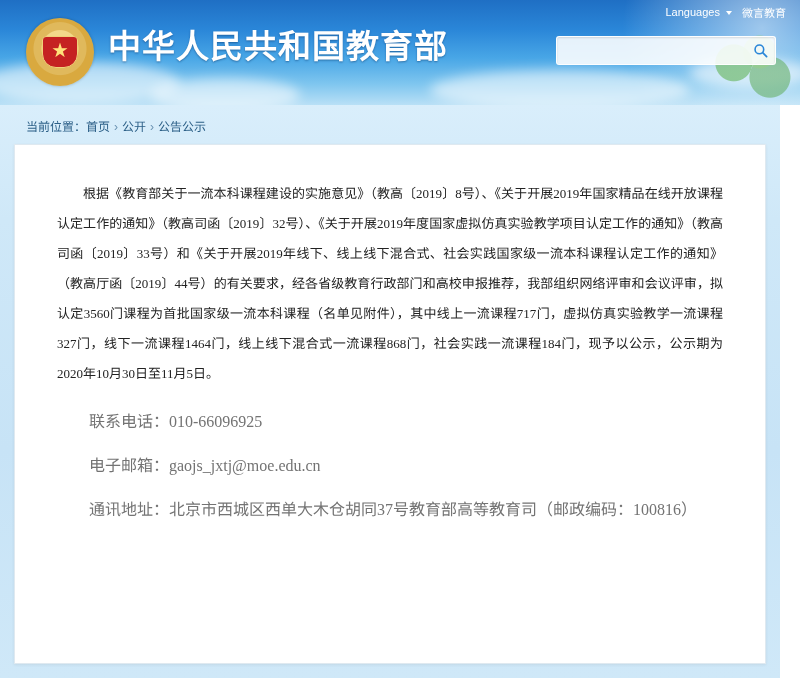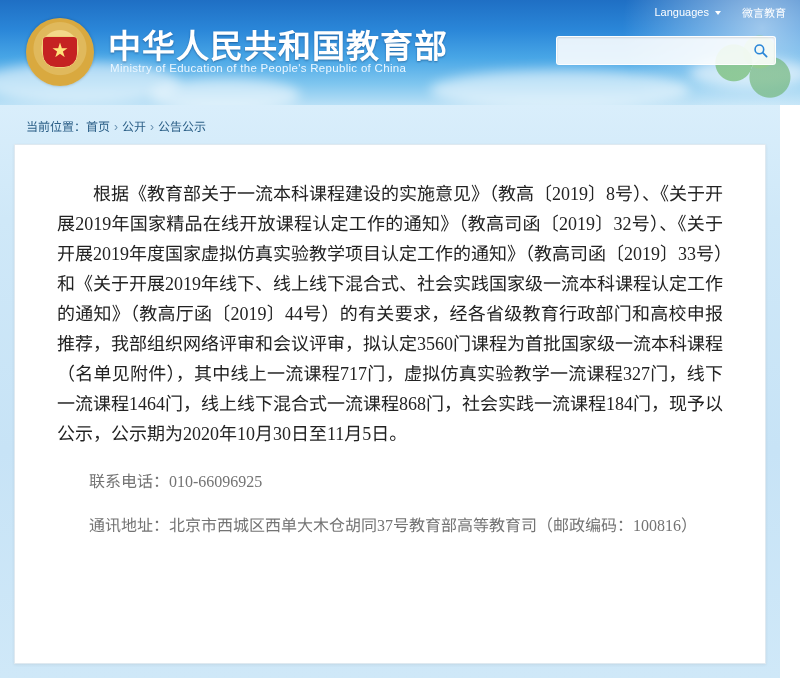--- a/index.html
+++ b/index.html
@@ -100,21 +100,21 @@
     color: #eaf6ff;
     font-size: 11.5px;
     letter-spacing: 0.3px;
   }
   .topbar {
     position: absolute;
     right: 14px;
     top: 4px;
     display: flex;
     align-items: center;
-    gap: 21px;
+    gap: 10px;
     font-size: 11px;
     color: #ffffff;
   }
   .topbar .item { cursor: pointer; white-space: nowrap; }
   .caret {
     display: inline-block;
     margin-left: 3px;
     border-left: 3px solid transparent;
     border-right: 3px solid transparent;
     border-top: 4px solid #ffffff;
@@ -189,21 +189,21 @@
   .article-title {
     text-align: center;
     font-size: 19px;
     font-weight: bold;
     color: #1a1a1a;
     font-family: "Liberation Serif", "DejaVu Serif", serif;
     letter-spacing: 0.5px;
     margin: 4px 0 28px 0;
   }
   .para {
-    font-size: 18px;
+    font-size: 13px;
     line-height: 30px;
     color: #222222;
     text-align: justify;
     text-indent: 2em;
     margin: 0 0 18px 0;
     font-family: "Liberation Serif", "DejaVu Serif", serif;
   }
   .contact-line {
     font-size: 16px;
     line-height: 30px;
@@ -230,21 +230,20 @@
   <div class="cloud c2"></div>
   <div class="cloud c3"></div>
   <div class="cloud c4"></div>
   <div class="tree"></div>
 
   <div class="emblem">
     <div class="shield"></div>
   </div>
 
   <div class="site-title">中华人民共和国教育部</div>
-  <div class="site-subtitle">Ministry of Education of the People's Republic of China</div>
 
   <div class="topbar">
     <span class="item">
       <span>Languages</span>
       <span class="caret"></span>
     </span>
     <span class="item">微言教育</span>
   </div>
 
   <div class="search-wrap">
@@ -262,19 +261,20 @@
 
   <div class="crumb">
     <span>当前位置：</span><a href="#">首页</a><span class="sep">›</span><a href="#">公开</a><span class="sep">›</span><a href="#">公告公示</a>
   </div>
 
   <div class="card">
 
     <p class="para">根据《教育部关于一流本科课程建设的实施意见》（教高〔2019〕8号）、《关于开展2019年国家精品在线开放课程认定工作的通知》（教高司函〔2019〕32号）、《关于开展2019年度国家虚拟仿真实验教学项目认定工作的通知》（教高司函〔2019〕33号）和《关于开展2019年线下、线上线下混合式、社会实践国家级一流本科课程认定工作的通知》（教高厅函〔2019〕44号）的有关要求，经各省级教育行政部门和高校申报推荐，我部组织网络评审和会议评审，拟认定3560门课程为首批国家级一流本科课程（名单见附件），其中线上一流课程717门，虚拟仿真实验教学一流课程327门，线下一流课程1464门，线上线下混合式一流课程868门，社会实践一流课程184门，现予以公示，公示期为2020年10月30日至11月5日。</p>
 
     <p class="contact-line">联系电话：010-66096925</p>
+    <p class="contact-line">电子邮箱：gaojs_jxtj@moe.edu.cn</p>
     <p class="contact-line">通讯地址：北京市西城区西单大木仓胡同37号教育部高等教育司（邮政编码：100816）</p>
 
     <p class="attach">
       
     </p>
   </div>
 </div>
 
 </body></html>

